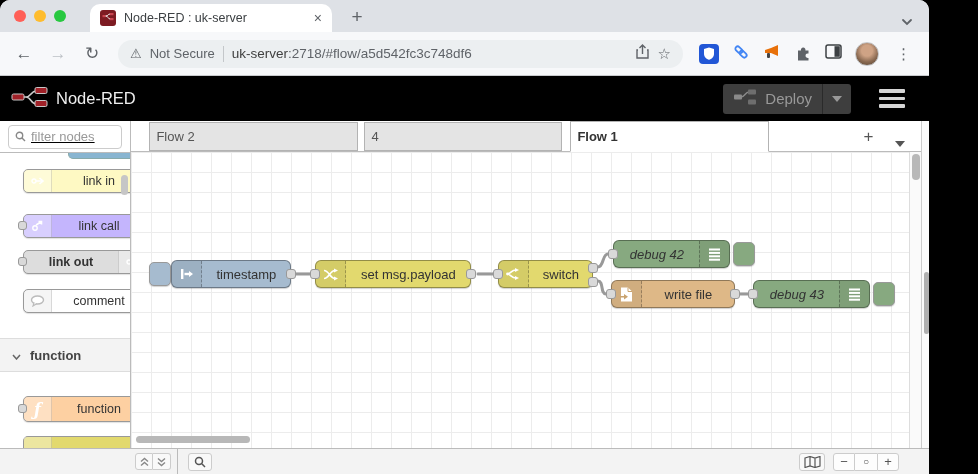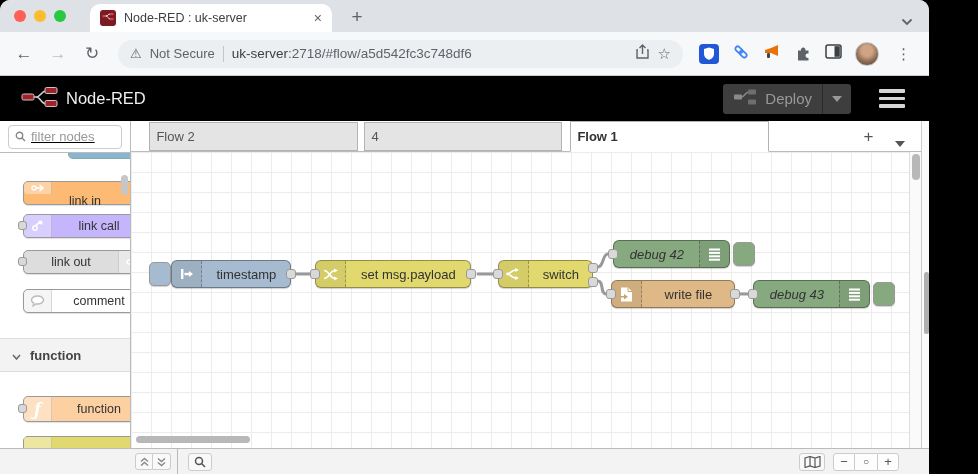--- a/index.html
+++ b/index.html
@@ -28,21 +28,21 @@
   .ob-div { width:1px; height:16px; background:#c4c7ca; flex:none; }
   .url { flex:1; font-size:13.5px; color:#5f6368; white-space:nowrap; overflow:hidden; }
   .url .host { color:#404040; }
   .star { font-size:15px; color:#5f6368; }
   .ext { display:flex; align-items:center; gap:13px; padding:0 4px; }
   .bw { width:20px; height:20px; border-radius:4px; background:#2257d6; display:flex; align-items:center; justify-content:center; }
   .avatar { width:24px; height:24px; border-radius:50%; background:radial-gradient(circle at 50% 35%, #cfa385 30%, #8a6a52 62%, #52402f 100%); border:1px solid #c5c7ca; }
   .dots { font-size:15px; color:#5f6368; letter-spacing:0; padding:0 4px; }
 
   
-  .nr-header { height:45px; background:#000; display:flex; align-items:center; padding:0 14px 0 18px; }
+  .nr-header { height:45px; background:#000; display:flex; align-items:center; padding:0 14px 0 8px; }
   .nr-title { color:#eee; font-size:16.5px; margin-left:6px; }
   .deploy { margin-left:auto; height:30px; background:#3e3e3e; border-radius:3px; display:flex; align-items:center; padding:0 0 0 10px; }
   .deploy-label { color:#999; font-size:15px; margin:0 10px 0 8px; }
   .deploy-chev { border-left:1px solid #2a2a2a; padding:0 9px; height:30px; display:flex; align-items:center; }
   .hamburger { margin:0 10px 0 28px; display:flex; flex-direction:column; gap:4px; }
   .hamburger span { width:26px; height:3.5px; background:#d6d6d6; border-radius:1px; }
 
   
   .main { display:flex; height:327px; }
   .palette { width:178px; border-right:1px solid #bbb; background:#fff; display:flex; flex-direction:column; }
@@ -232,21 +232,21 @@
                 <circle cx="4.5" cy="4.5" r="3.2" stroke="#888" stroke-width="1.4" fill="none"></circle>
                 <path d="M7 7 L10 10" stroke="#888" stroke-width="1.4"></path>
               </svg>
           </span>
           <input value="" placeholder="filter nodes" style="">
         </div>
       </div>
       <div class="palette-body">
         <div class="partial-top" style="background-color: rgb(137, 181, 209);"></div>
 
-        <div class="pnode" style="top: 28px; background-color: #fdba74; flex-direction: column;">
+        <div class="pnode" style="top: 16px; background-color: #fef9c3;">
           <span class="picon">
             <svg width="14" height="12" viewBox="0 0 14 12">
                 <circle cx="3" cy="6" r="2" stroke="#fff" stroke-width="1.4" fill="none"></circle>
                 <path d="M5 6 H11 M8.5 3 L12 6 L8.5 9" stroke="#fff" stroke-width="1.6" fill="none"></path>
               </svg>
           </span>
           <span class="plabel">link in</span>
           <span class="pport r"></span>
         </div>
 
@@ -255,21 +255,21 @@
             <svg width="14" height="12" viewBox="0 0 14 12">
                 <circle cx="4" cy="8" r="2.2" stroke="#fff" stroke-width="1.4" fill="none"></circle>
                 <path d="M5 5 L10 2 M7.5 1.5 L10.5 1.5 L10.5 4.5" stroke="#fff" stroke-width="1.6" fill="none"></path>
               </svg>
           </span>
           <span class="plabel">link call</span>
           <span class="pport l"></span>
           <span class="pport r"></span>
         </div>
 
-        <div class="pnode" style="top: 97px; background-color: rgb(221, 221, 221);">
+        <div class="pnode" style="top: 97px; background-color: rgb(221, 221, 221); font-weight: bold;">
           <span class="plabel">link out</span>
           <span class="picon right">
             <svg width="14" height="12" viewBox="0 0 14 12">
                 <circle cx="3" cy="6" r="2" stroke="#fff" stroke-width="1.4" fill="none"></circle>
                 <path d="M5 6 H11 M8.5 3 L12 6 L8.5 9" stroke="#fff" stroke-width="1.6" fill="none"></path>
               </svg>
           </span>
           <span class="pport l"></span>
         </div>
 

